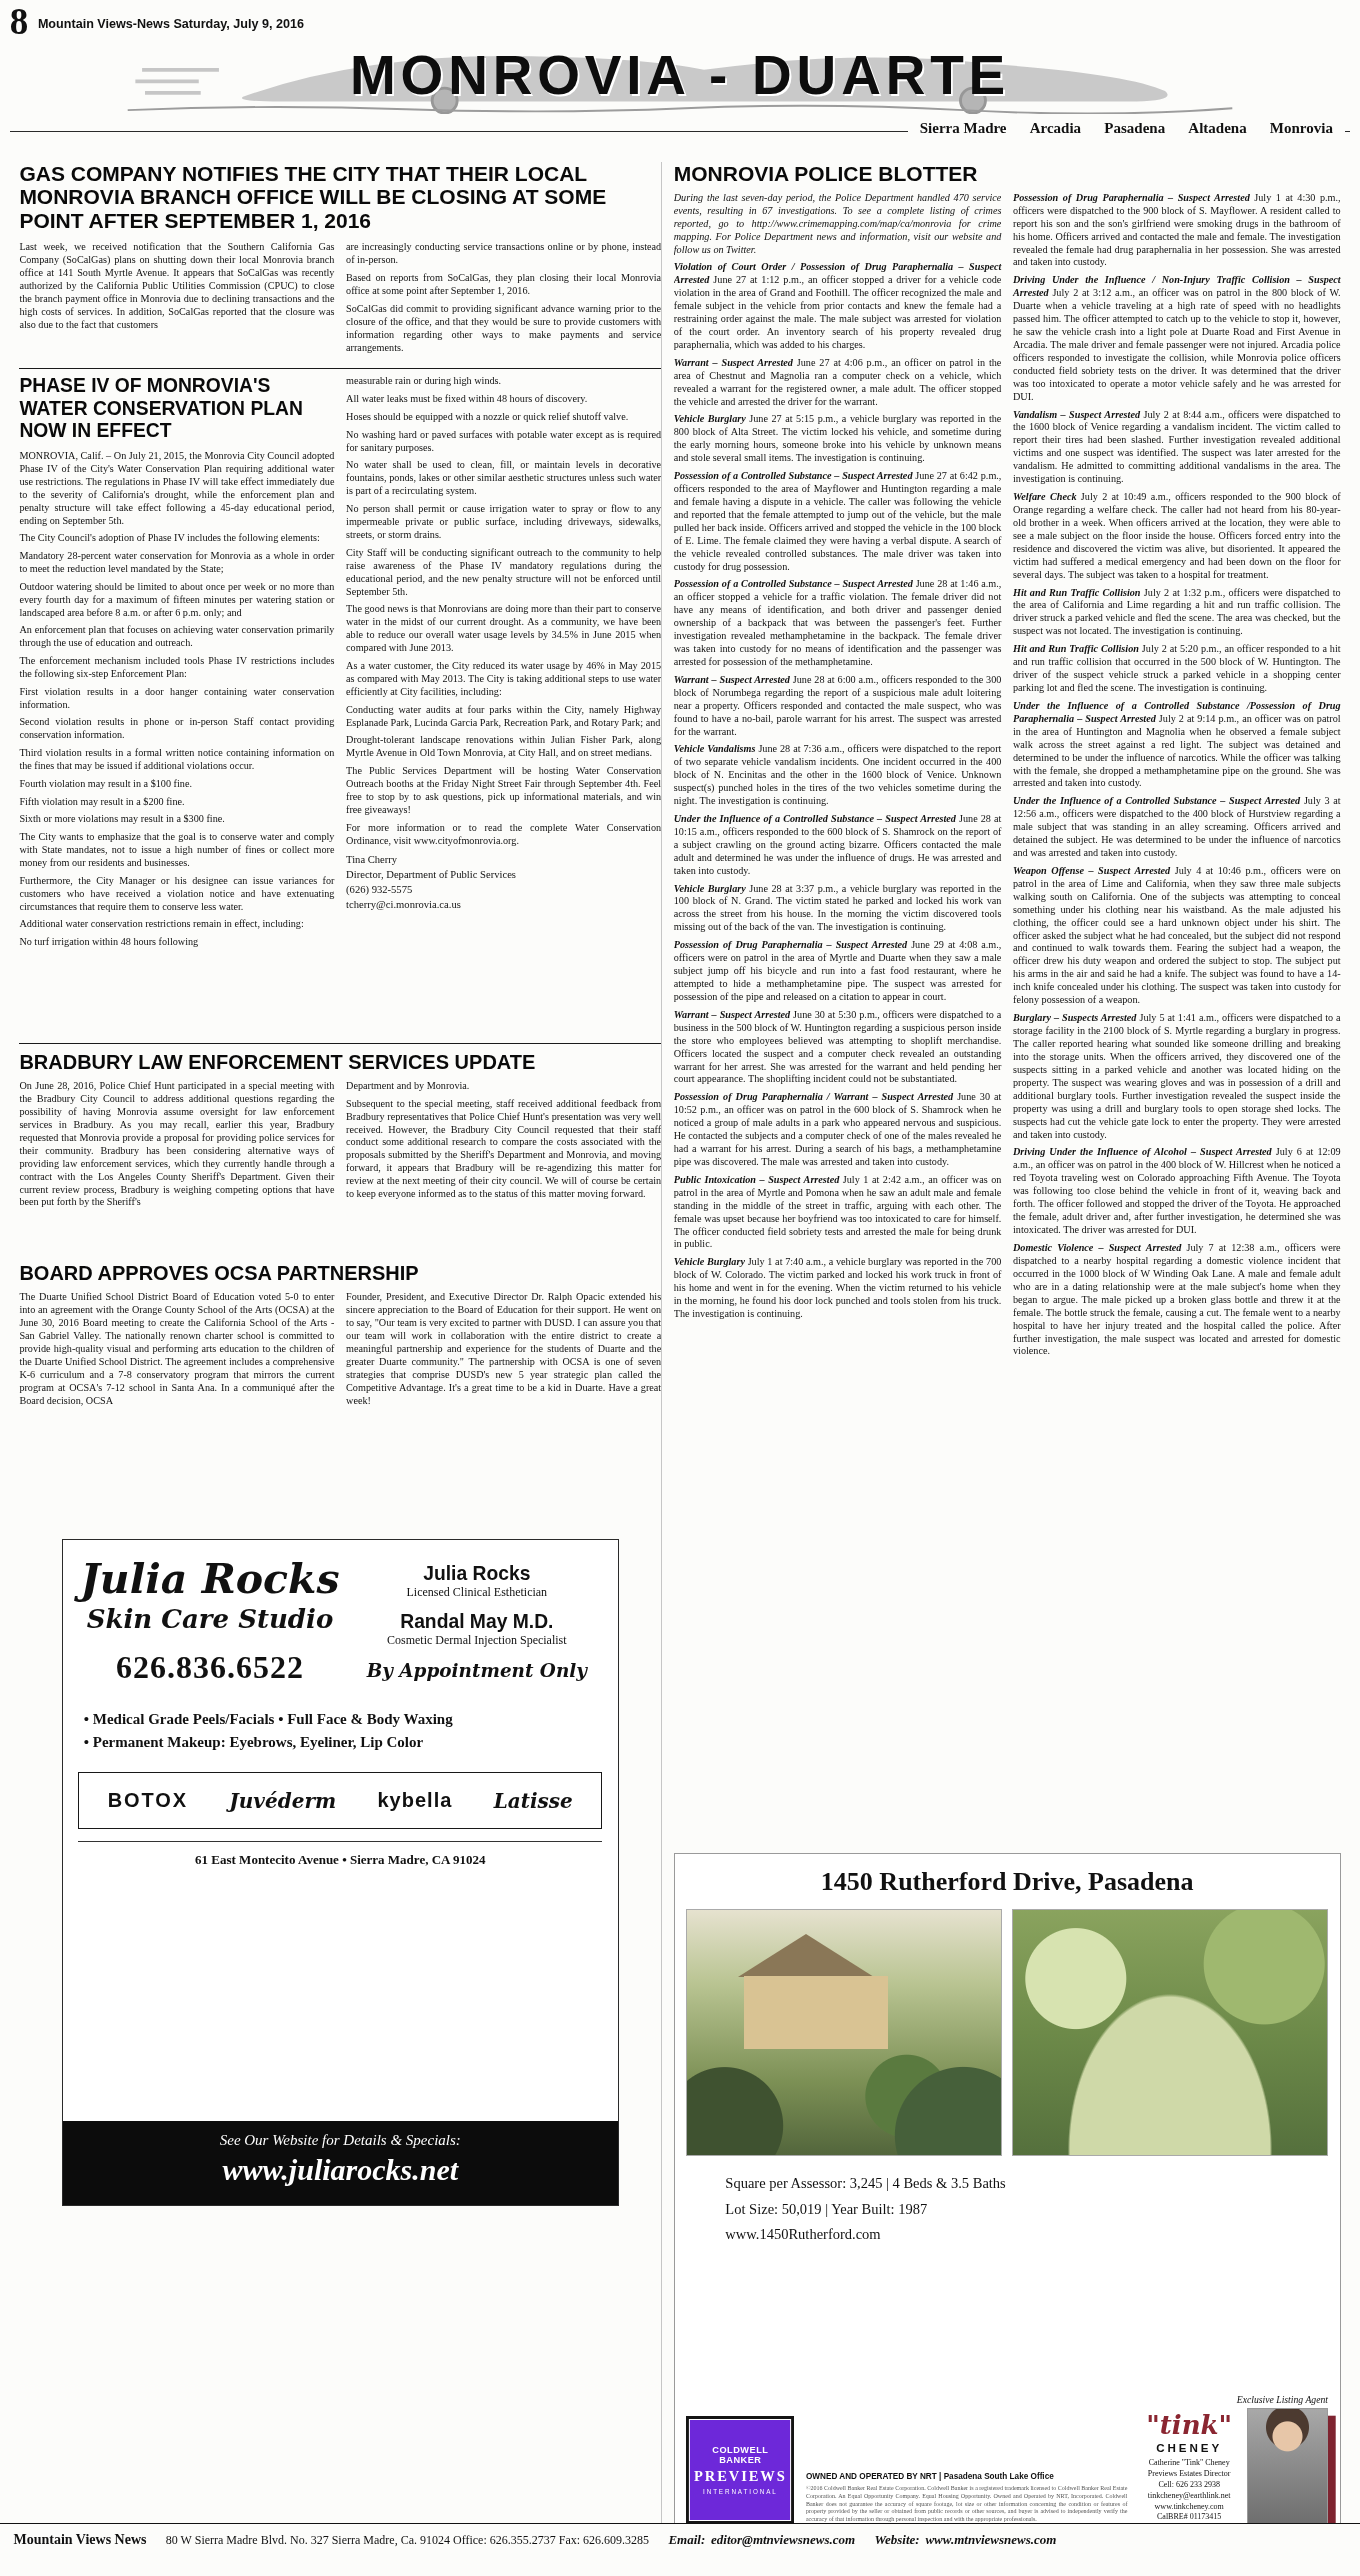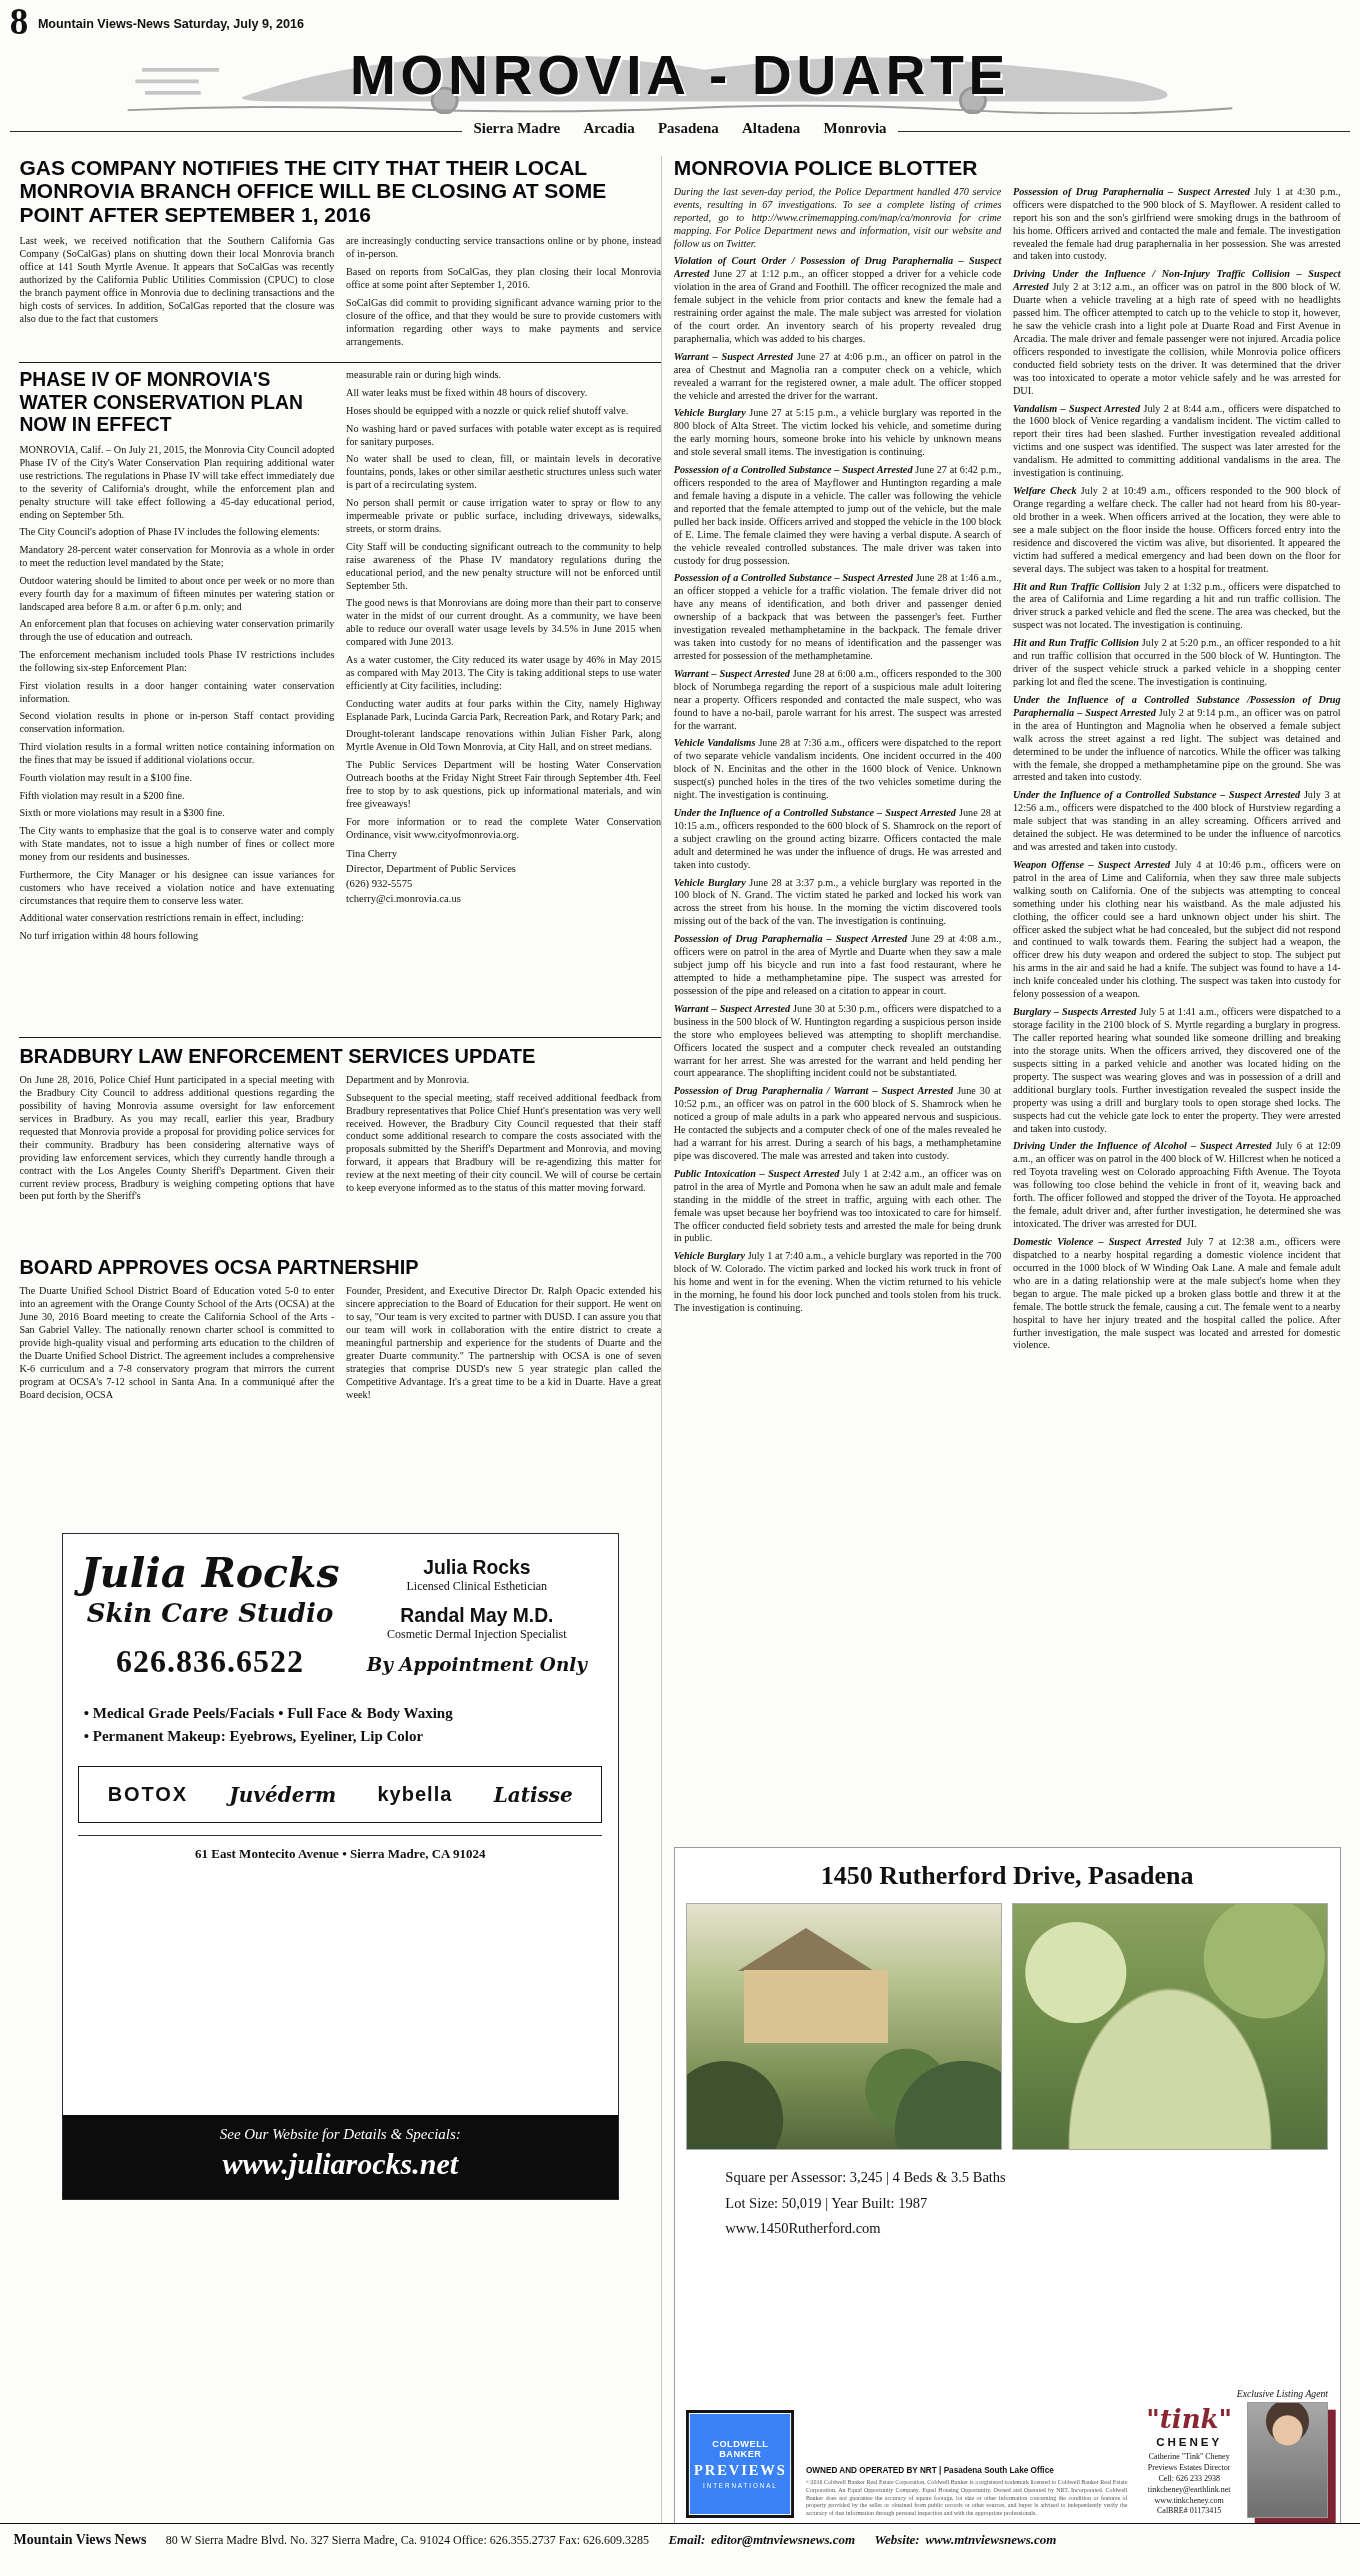--- a/index.html
+++ b/index.html
@@ -10,22 +10,22 @@
 
   
   .topline { display:flex; gap:9.7px; align-items:flex-start; height:35px; }
   .pagenum { font-size:37px; font-weight:bold; line-height:0.95; }
   .pub { font-family:"Liberation Sans",sans-serif; font-weight:bold; font-size:12.6px; padding-top:13.5px; }
   .masthead { position:relative; height:75px; text-align:center; }
   .masthead svg { position:absolute; left:50%; top:1.9px; transform:translateX(-50%); width:1111px; height:73px; }
   .masthead h1 { position:relative; font-family:"Liberation Sans",sans-serif; font-weight:bold;
                  font-size:55px; letter-spacing:4.8px; line-height:73px; color:#0d0d0d;
                  text-shadow:1.9px 1.9px 0 #ffffff; }
-  .cities { position:relative; display:flex; justify-content:center; align-items:center;
-            height:29px; padding:0 5.8px; margin-bottom:13px;font-family:Liberation Serif, serif; }
+  .cities { position:relative; display:flex; justify-content:flex-end; align-items:center;
+            height:29px; padding:0 5.8px; margin-bottom:19px;font-family:Liberation Serif, serif; }
   .cities::before { content:""; position:absolute; left:0; right:0; top:60%; border-top:1.9px solid #2a2a2a; }
   .city { position:relative; background:#fcfcfa; padding:0 11.6px; font-weight:bold; font-size:15px; }
 
   
   .content { display:flex; padding:0 9.7px; }
   .half.left  { width:667px; }
   .half.right { flex:1; border-left:1px solid #c6c6c6; padding-left:11.6px; }
   .art { overflow:hidden; }
   .art-gas { height:199px; }
   .art-phase { height:661px; }
@@ -90,21 +90,21 @@
       border-left:68px solid transparent; border-right:68px solid transparent; border-bottom:43px solid #8a7757; }
   .r-photo1::after { content:""; position:absolute; left:18%; top:27%; width:46%; height:30%; background:#d9c393; }
   .r-photo2 { background:
       radial-gradient(circle at 20% 28%, #d7e3b0 50px, transparent 51px),
       radial-gradient(circle at 80% 22%, #9fb86f 60px, transparent 61px),
       radial-gradient(ellipse at 50% 98%, #cfd9a8 45%, transparent 46%),
       linear-gradient(180deg,#8aa35e,#6d8a49 50%,#55703d); }
   .r-details { margin:15.5px 0 0 39px; width:415px; font-size:14.5px; line-height:1.75; }
   .r-site { font-size:14.5px; }
   .r-bottom { margin-top:auto; display:flex; gap:11.6px; align-items:flex-end; }
-  .cb-logo { width:108px; height:108px; background:#3b82f6; color:#fff; text-align:center; flex:0 0 auto;
+  .cb-logo { width:108px; height:108px; background:#6d28d9; color:#fff; text-align:center; flex:0 0 auto;
              display:flex; flex-direction:column; justify-content:center; gap:2.9px; padding:7.7px;
              box-shadow: inset 0 0 0 2.9px #141414, inset 0 0 0 3.9px #fff; }
   .cb1 { font-family:"Liberation Sans",sans-serif; font-weight:700; font-size:9.2px; letter-spacing:0.5px; }
   .cb2 { font-family:"Liberation Serif",serif; font-weight:700; font-size:14.5px; letter-spacing:1.9px; }
   .cb3 { font-family:"Liberation Sans",sans-serif; font-size:6.3px; letter-spacing:1.9px; }
   .r-legal { flex:1; }
   .r-nrt  { font-family:"Liberation Sans",sans-serif; font-weight:700; font-size:8.2px; margin-bottom:3.9px; }
   .r-fine { font-size:6px; line-height:1.3; color:#555; text-align:justify; }
   .r-agent { width:189px; flex:0 0 auto; }
   .r-excl { font-style:italic; font-size:9.7px; text-align:right; margin-bottom:2.9px; }

